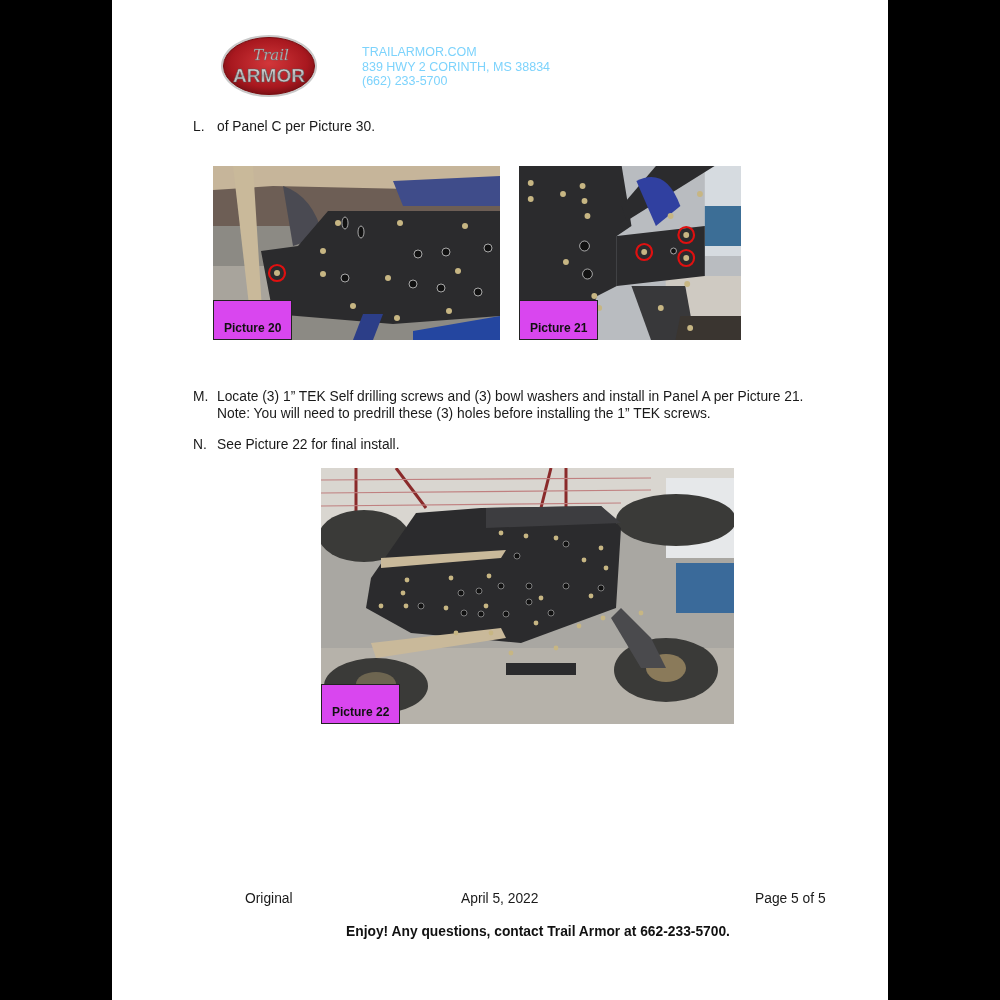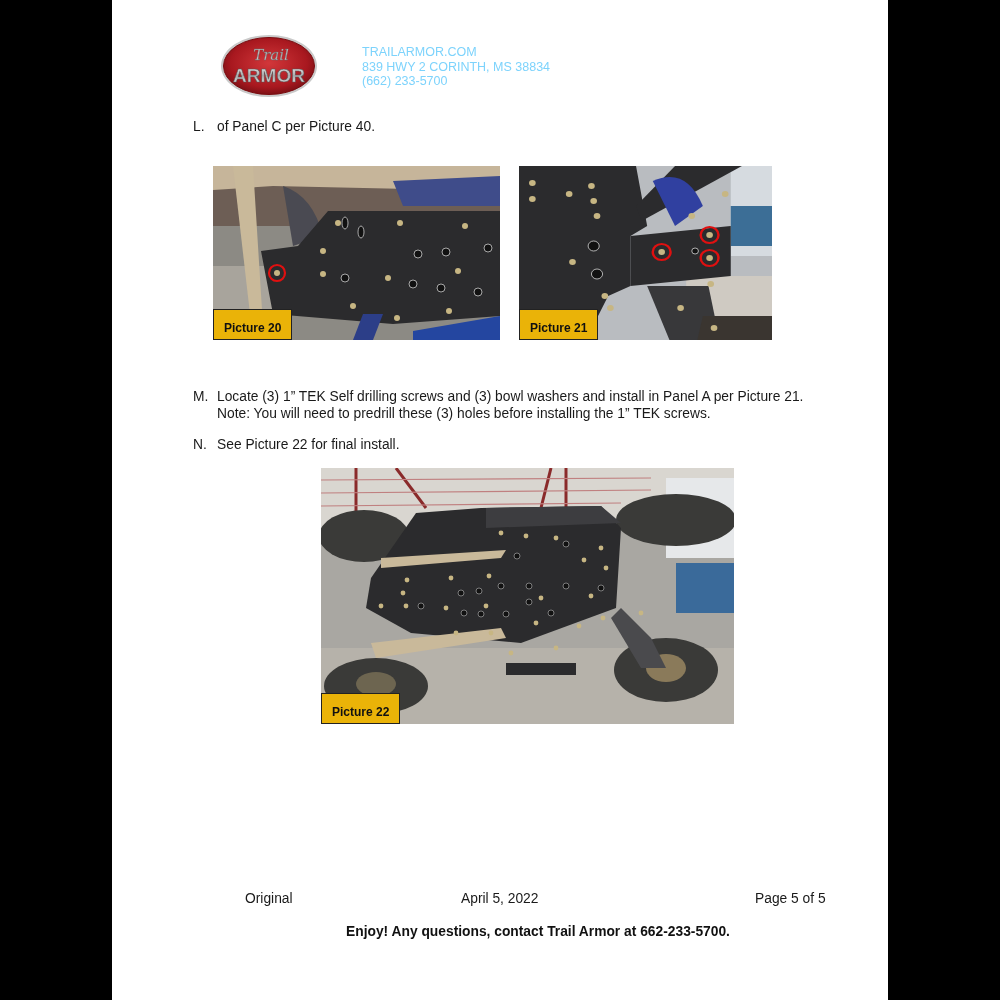--- a/index.html
+++ b/index.html
@@ -32,26 +32,26 @@
     .step .body { margin-left: 24px; }
     .step .body span { display: block; }
 
     
     .photo {
       position: absolute; overflow: hidden; background: #6b6a66;
     }
     .photo svg { position: absolute; left: 0; top: 0; width: 100%; height: 100%; }
     .caption {
       position: absolute; left: 0; bottom: 0;
-      background: #eab308; border: 1.5px solid #222; border-left: 0; border-bottom: 0;
+      background: #d946ef; border: 1.5px solid #222; border-left: 0; border-bottom: 0;
       font-weight: bold; font-size: 12px; line-height: 14px;
-      padding: 11px 10px 4px 10px;
+      padding: 20px 10px 4px 10px;
     }
     .pic20 { left: 213px; top: 166px; width: 287px; height: 174px; }
-    .pic21 { left: 519px; top: 166px; width: 253px; height: 174px; }
+    .pic21 { left: 519px; top: 166px; width: 222px; height: 174px; }
     .pic22 { left: 314px; top: 468px; width: 413px; height: 256px; margin-left: 7px; }
     .pic20 .caption, .pic21 .caption, .pic22 .caption { border-left: 1.5px solid #222; border-bottom: 1.5px solid #222; }
 
     
     .footer-row {
       position: absolute; top: 891px; font-size: 13.8px; line-height: 16px; color: #1a1a1a;
     }
     .f-left { left: 245px; }
     .f-center { left: 461px; }
     .f-right { left: 755px; }
@@ -92,21 +92,21 @@
   <div>839 HWY 2 CORINTH, MS 38834</div>
   <div>(662) 233-5700</div>
 </div>
 
 <div class="doc-title">
 </div>
 
 <div class="step" style="top:118px;">
   <span class="letter">L.</span>
   <div class="body">
-    <span>of Panel C per Picture 40.</span>
+    <span>of Panel C per Picture 30.</span>
   </div>
 </div>
 
 <div class="photo pic20">
   <svg viewBox="0 0 287 174" preserveAspectRatio="none">
     <rect width="287" height="174" fill="#8c8a84"></rect>
     <rect x="0" y="0" width="287" height="60" fill="#6d5e55"></rect>
     <rect x="0" y="0" width="287" height="12" fill="#b9b3a8"></rect>
     <path d="M0 0 L287 0 L287 25 L60 20 L0 24 Z" fill="#c6b59a"></path>
     <rect x="0" y="100" width="60" height="74" fill="#a8a49c"></rect>

